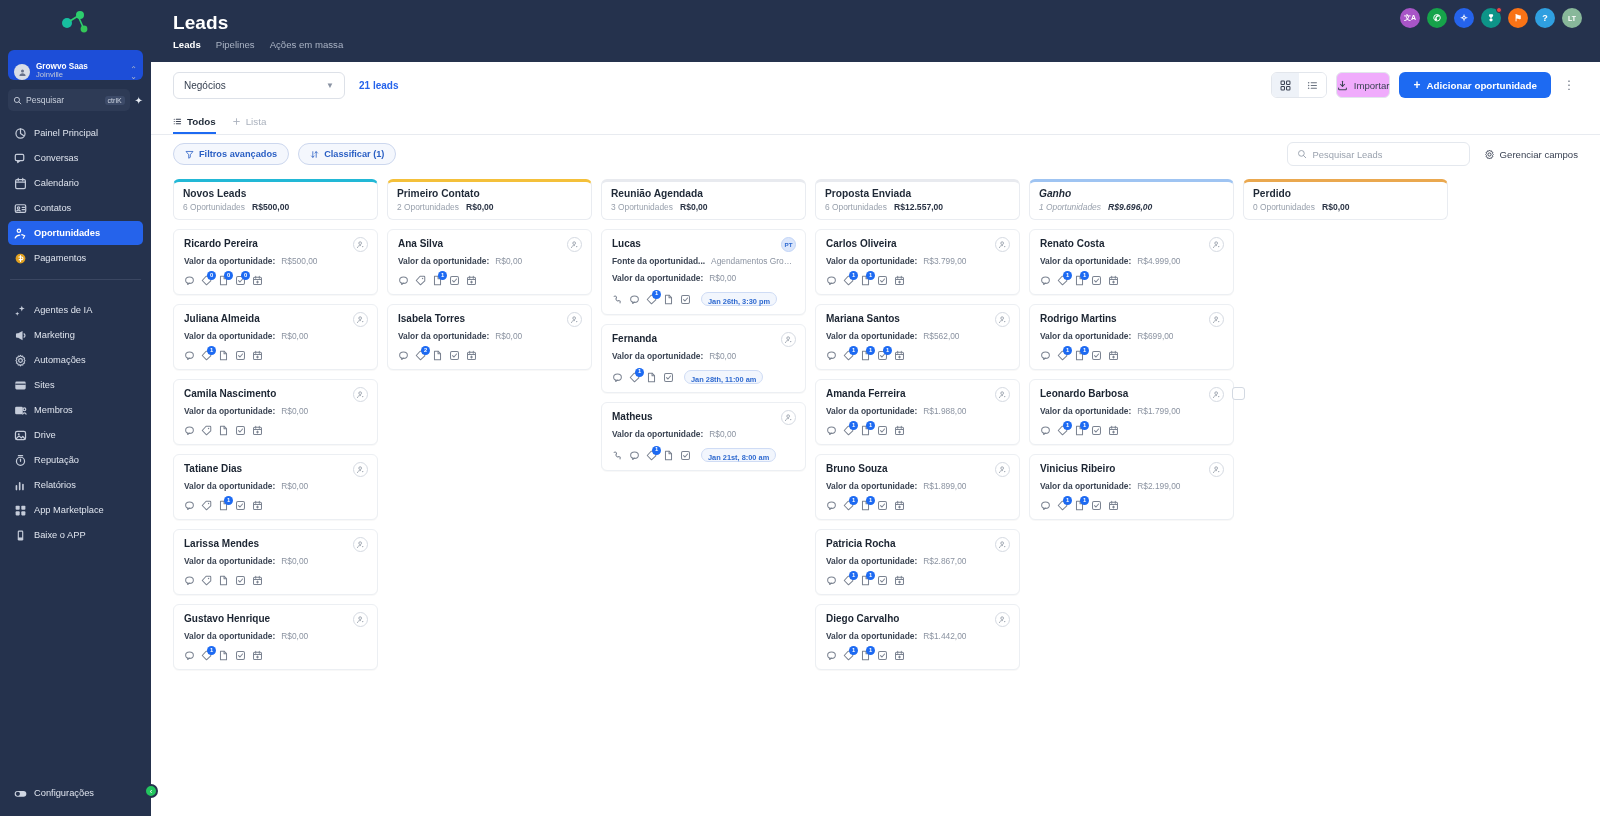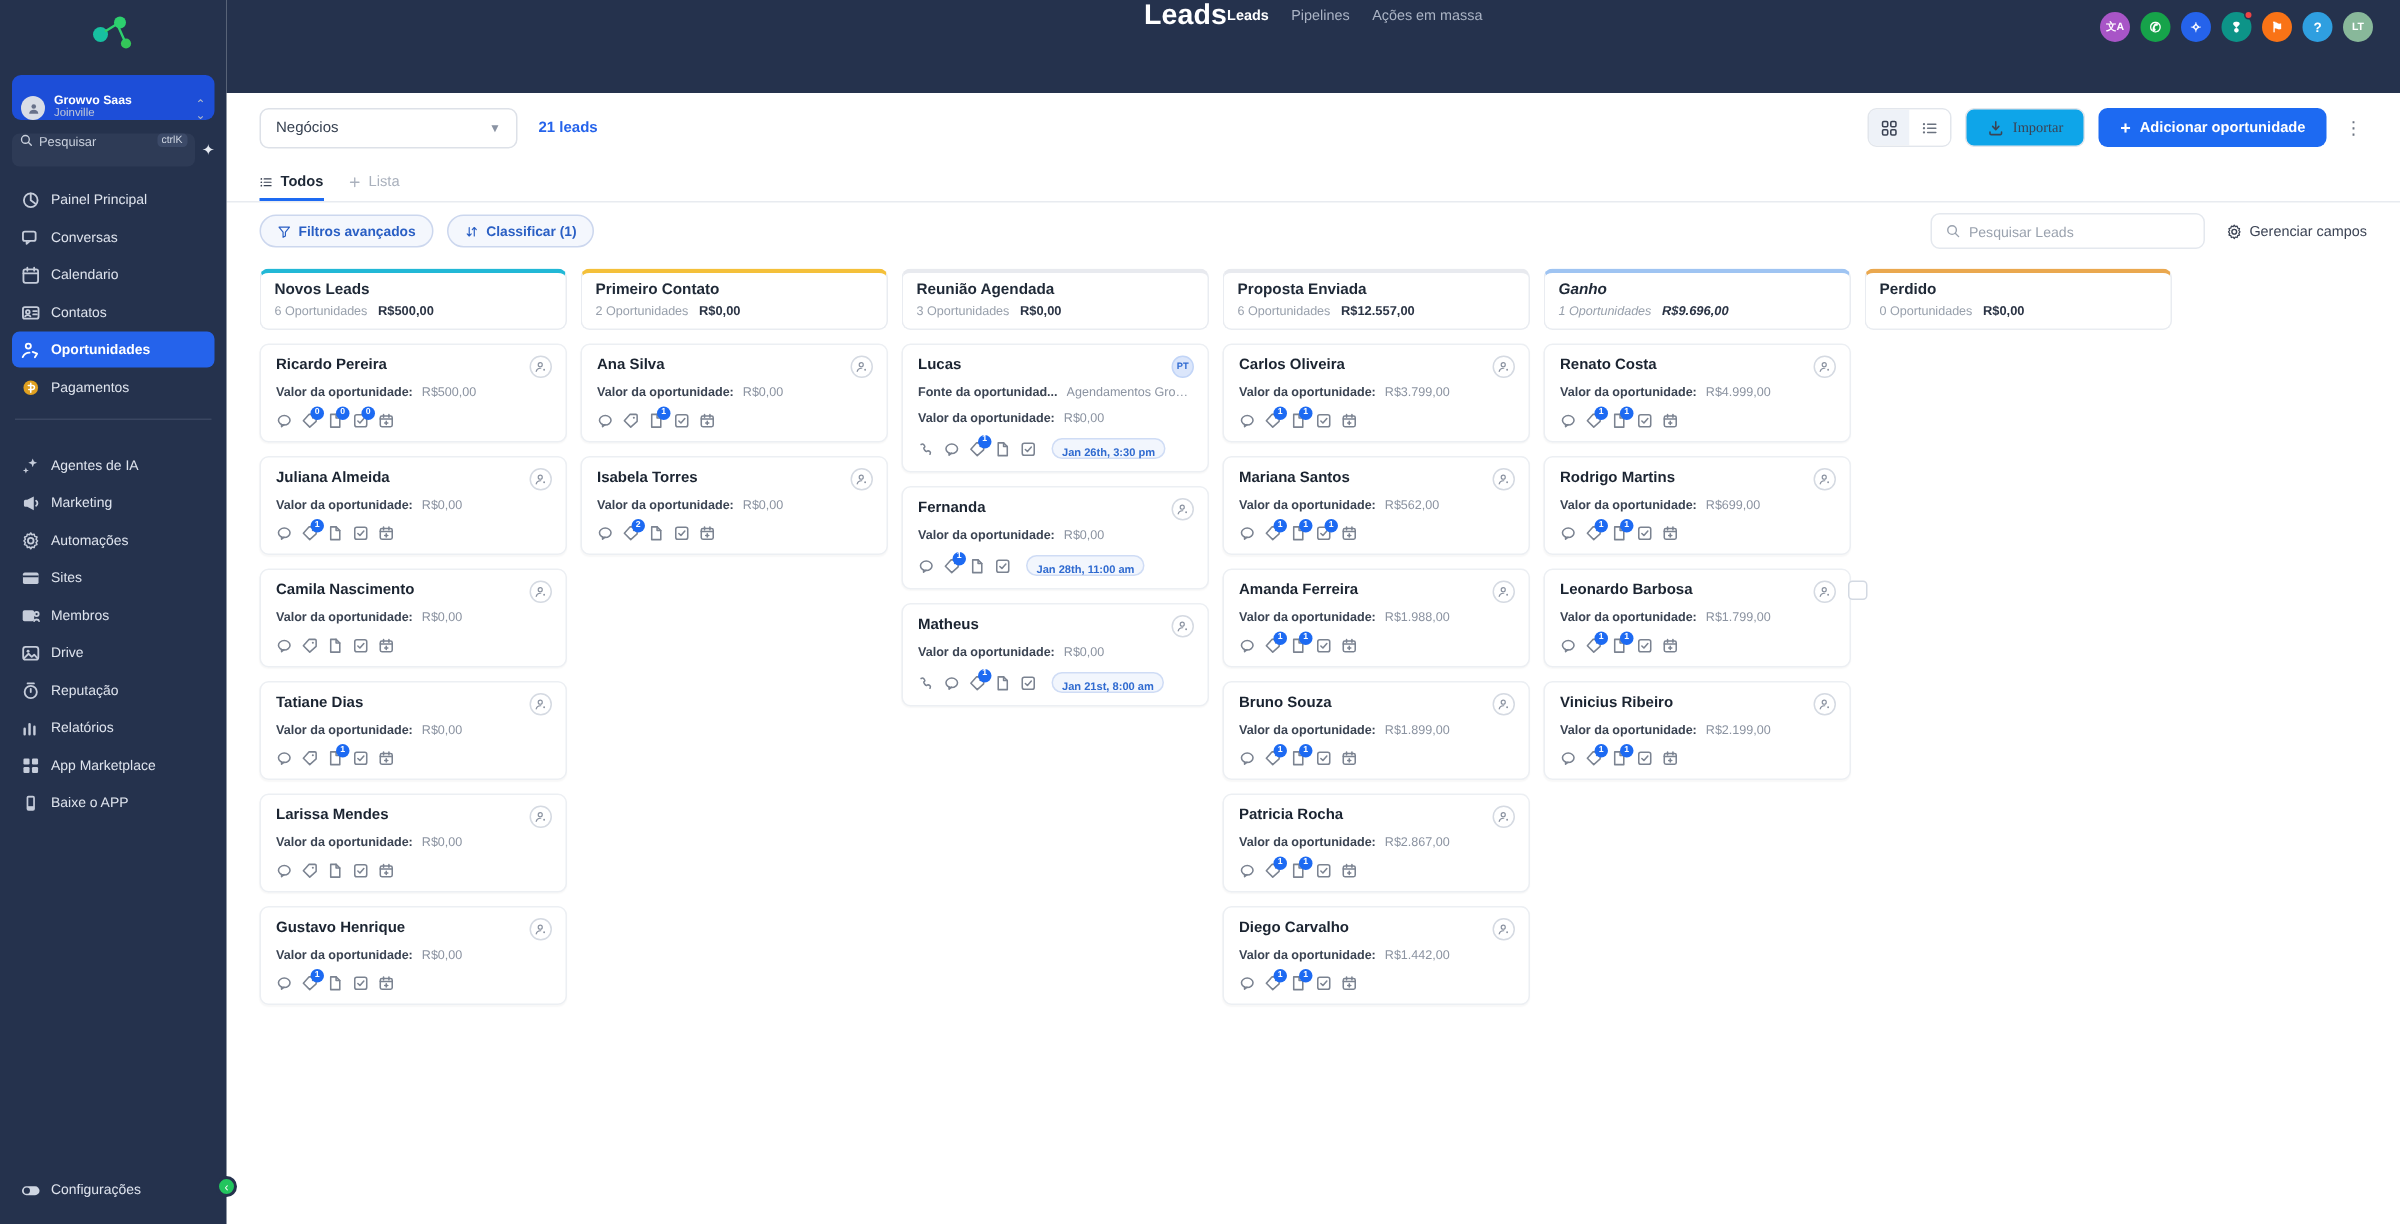--- a/index.html
+++ b/index.html
@@ -29,21 +29,21 @@
     flex: 0 0 16px; display: flex; align-items: center; justify-content: center;
   }
   .org-txt { flex: 1; min-width: 0; line-height: 1.15; }
   .org-name { font-size: 8.2px; color: #fff; font-weight: 700; white-space: nowrap; overflow: hidden; }
   .org-sub { font-size: 7.6px; color: #c3cad8; white-space: nowrap; overflow: hidden; }
   .org-chev { color: #aeb7c7; font-size: 8px; line-height: 7px; }
 
   .search-row { margin: 9px 8px 0 8px; display: flex; align-items: center; gap: 5px; }
   .search-box {
     flex: 1; height: 22px; background: #2e3b56; border-radius: 5px;
-    display: flex; align-items: flex-start; padding: 0 5px; gap: 4px; cursor: text;
+    display: flex; align-items: center; padding: 0 5px; gap: 4px; cursor: text;
   }
   .search-box .ph { font-size: 8.6px; color: #c8cfdc; flex: 1; }
   .kbd {
     font-size: 7px; color: #cfd6e2; background: #3c4a68; border-radius: 3px;
     padding: 1px 3px; font-family: "Liberation Sans", sans-serif;
   }
   .spark { color: #e6ebf3; font-size: 10px; }
 
   .nav { margin-top: 10px; padding: 0 8px; display: flex; flex-direction: column; gap: 1px; }
   .nav-item {
@@ -60,21 +60,21 @@
   .collapse-btn {
     position: absolute; right: -7px; bottom: 18px; width: 14px; height: 14px;
     border-radius: 50%; background: #22c55e; color: #fff;
     display: flex; align-items: center; justify-content: center; font-size: 8px; cursor: pointer;
     border: 2px solid #25324d;
   }
 
   
   .main { flex: 1; display: flex; flex-direction: column; min-width: 0; }
 
-  .topbar { height: 62px; background: #25324d; display: flex; flex-direction: row;
+  .topbar { height: 62px; background: #25324d; display: flex; flex-direction: column;
     justify-content: center; padding: 0 22px; position: relative; flex: 0 0 62px; }
   .topbar h1 { font-size: 19px; color: #fff; font-weight: 700; letter-spacing: .1px; }
   .topnav { display: flex; gap: 15px; margin-top: 5px; }
   .topnav a { font-size: 9.6px; color: #aab3c4; text-decoration: none; cursor: pointer; }
   .topnav a.on { color: #fff; font-weight: 700; }
   .topicons { position: absolute; right: 18px; top: 8px; display: flex; gap: 7px; align-items: center; }
   .tic { width: 20px; height: 20px; border-radius: 50%; display: flex; align-items: center;
     justify-content: center; color: #fff; font-size: 9px; cursor: pointer; position: relative; }
   .tic .dot { position: absolute; top: -1px; right: -1px; width: 6px; height: 6px;
     border-radius: 50%; background: #ef4444; border: 1px solid #25324d; }
@@ -87,23 +87,23 @@
     display: flex; align-items: center; justify-content: space-between;
     padding: 0 10px; font-size: 10px; color: #374151; cursor: pointer; background: #fff;
   }
   .pipeline-sel .cv { color: #8a93a3; font-size: 8px; }
   .leadcount { font-size: 10px; color: #2563eb; font-weight: 700; }
   .tb-right { margin-left: auto; display: flex; align-items: center; gap: 9px; }
   .viewtoggle { display: flex; border: 1px solid #e2e6ec; border-radius: 6px; overflow: hidden; height: 26px; }
   .vt { width: 27px; display: flex; align-items: center; justify-content: center; cursor: pointer; background: #fff; }
   .vt.on { background: #eef2f8; }
   .btn-import {
-    height: 26px; border: 1px solid #e2e6ec; border-radius: 6px; background: #0ea5e9;
-    display: flex; align-items: center; gap: 6px; padding: 0 14px; font-size: 9.6px;
-    color: #3b4354; cursor: pointer; font-family: Liberation Serif, serif;
+    height: 26px; border: 1px solid #e2e6ec; border-radius: 6px; background: #f0abfc;
+    display: flex; align-items: center; gap: 6px; padding: 0 0; font-size: 9.6px;
+    color: #3b4354; cursor: pointer;
   }
   .btn-add {
     height: 26px; border-radius: 6px; background: #1d6af2; color: #fff;
     display: flex; align-items: center; gap: 6px; padding: 0 14px;
     font-size: 9.8px; font-weight: 700; cursor: pointer; border: none;
   }
   .kebab { color: #6b7380; font-size: 12px; cursor: pointer; padding: 0 3px; letter-spacing: 0; }
 
   .tabs-row { height: 27px; padding: 0 22px; display: flex; align-items: flex-end;
     border-bottom: 1px solid #e8ebf0; gap: 16px; flex: 0 0 27px; }

